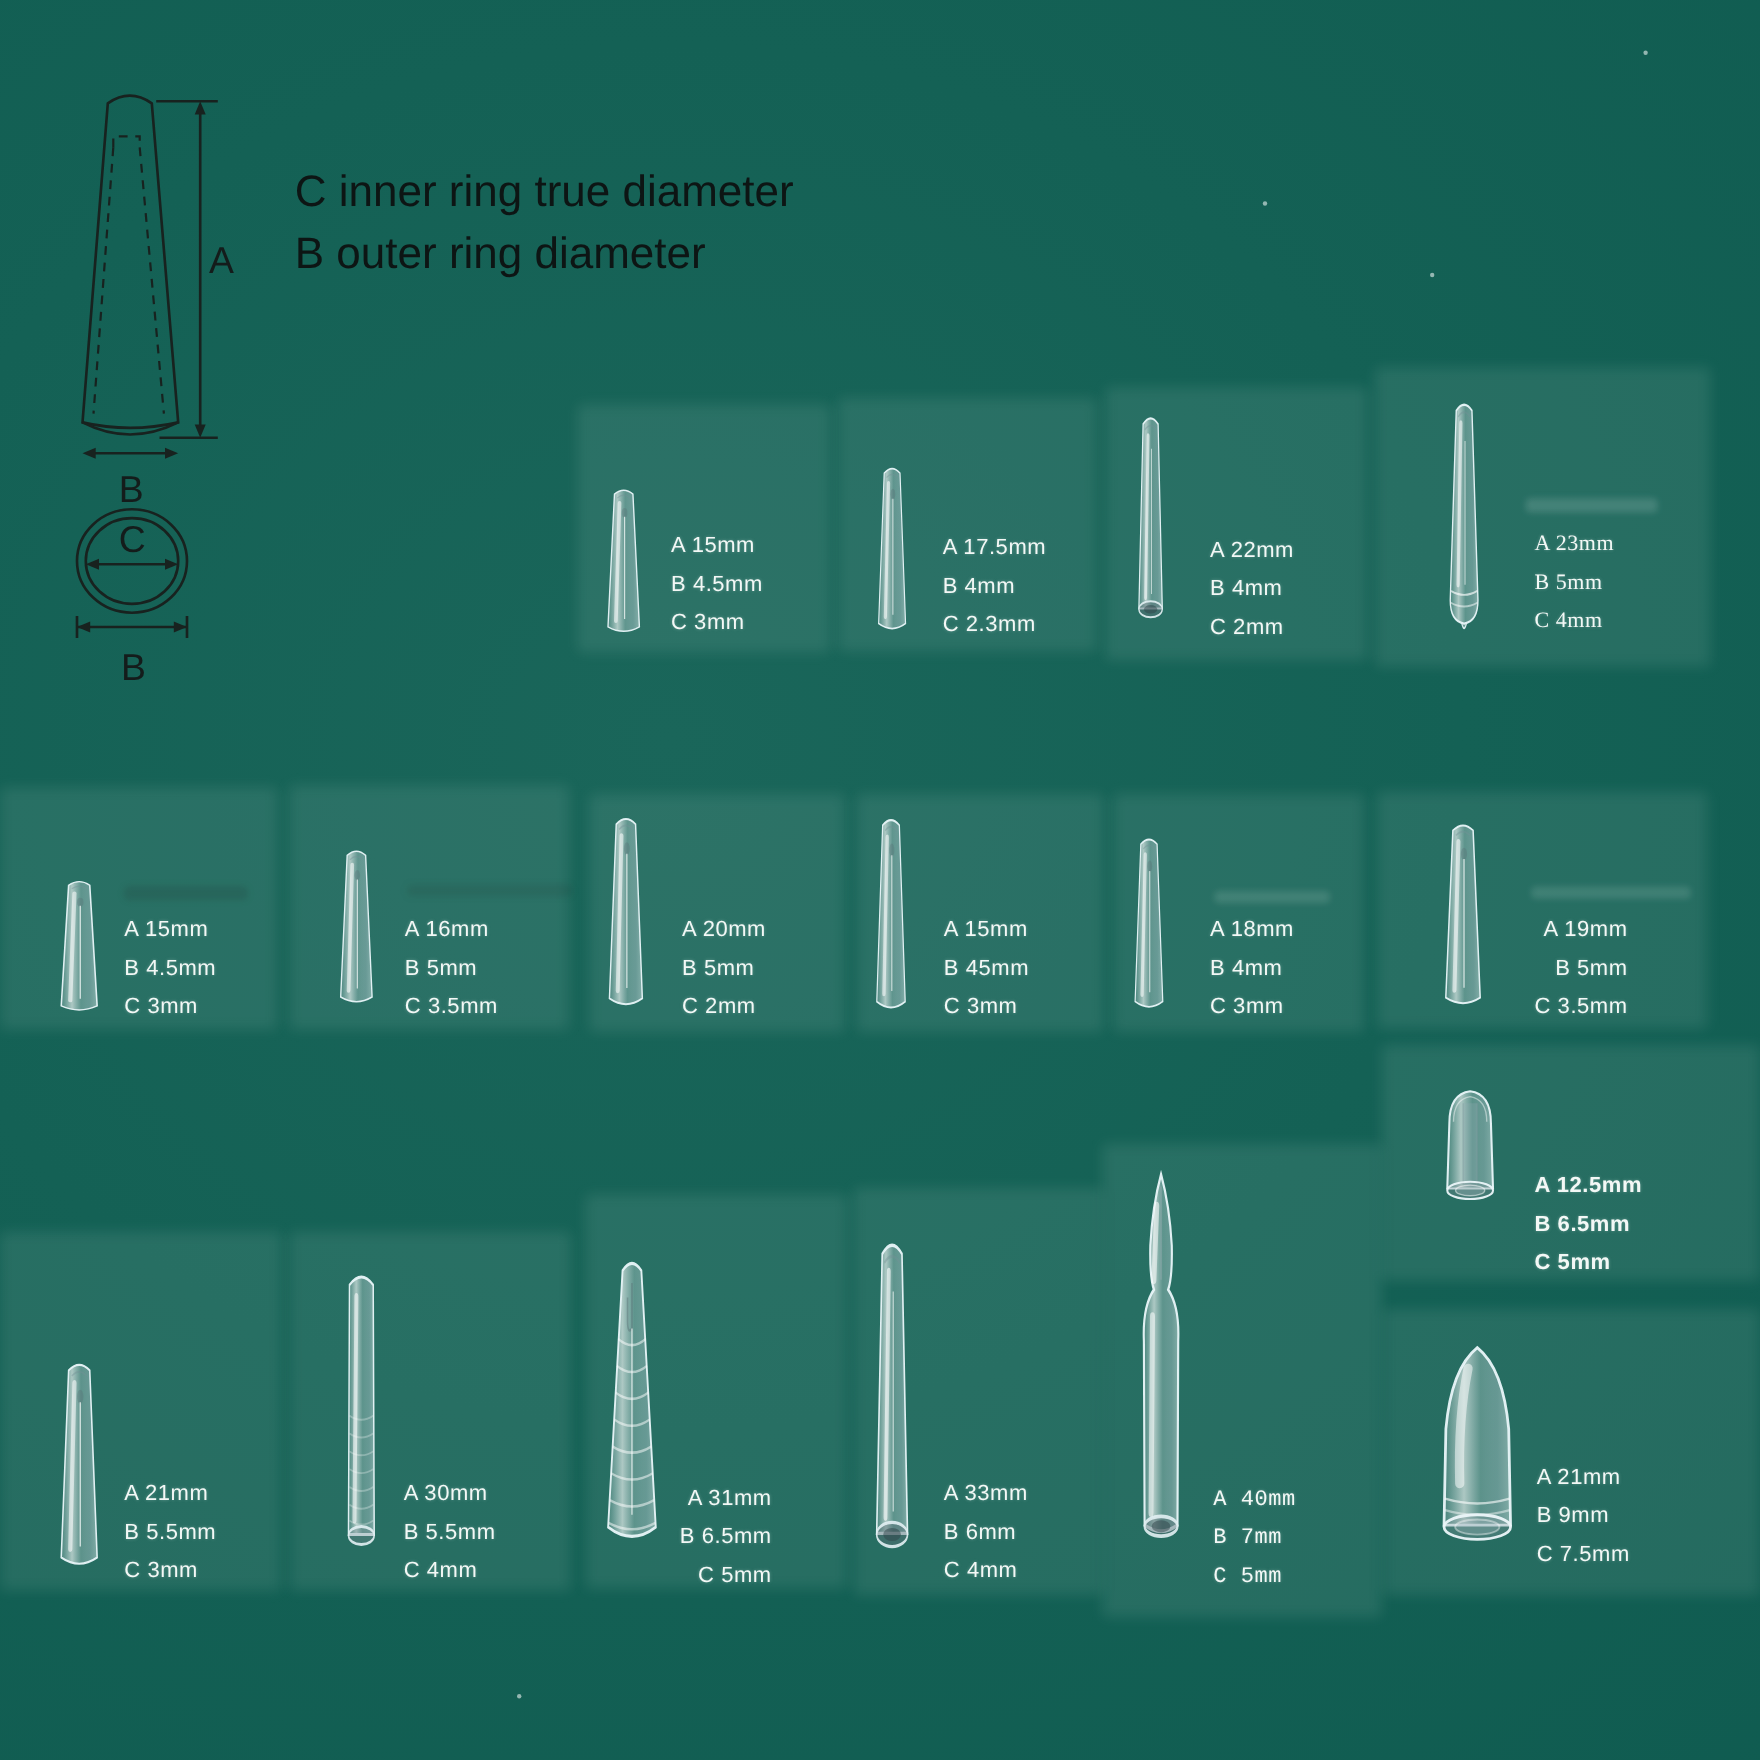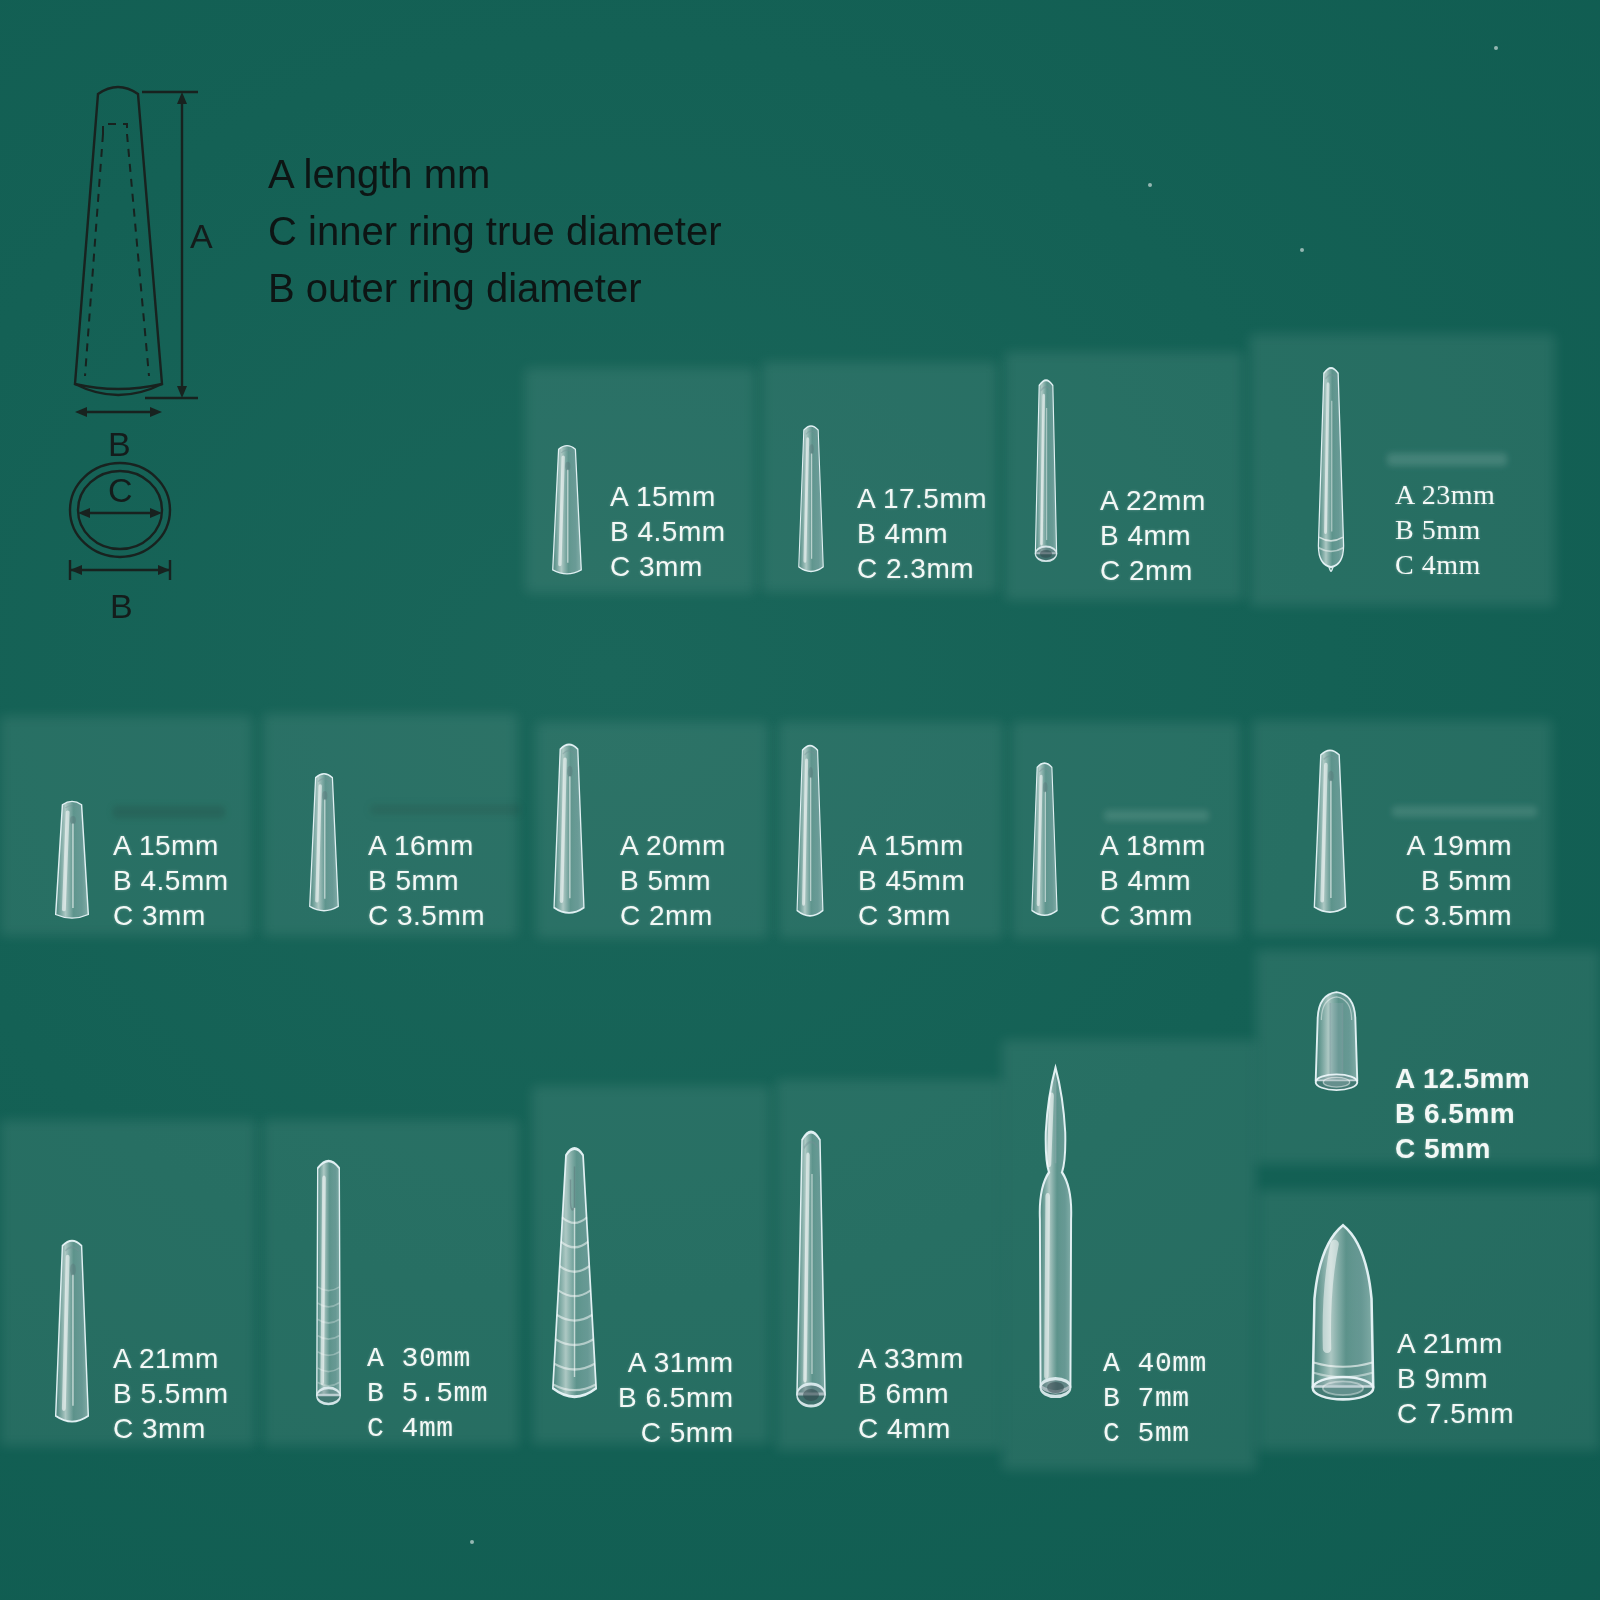--- a/index.html
+++ b/index.html
@@ -8,21 +8,21 @@
     background:radial-gradient(1600px 1400px at 38% 42%, #1a665a 0%, #146155 45%, #0f5b50 100%);
     font-family:"Liberation Sans","DejaVu Sans",sans-serif;
   }
   .patch{position:absolute;background:rgba(215,233,229,0.10);filter:blur(6px);border-radius:4px;}
   .smudge{position:absolute;filter:blur(3px);border-radius:4px;}
   .speck{position:absolute;width:4px;height:4px;border-radius:50%;background:rgba(255,255,255,0.55);}
   .item{position:absolute;}
   .tip{position:absolute;overflow:visible;}
   .specs{position:absolute;}
   .spec{
-    color:#f3f8f6;font-size:28px;line-height:35px;letter-spacing:0.5px;
+    color:#f3f8f6;font-size:20px;line-height:35px;letter-spacing:0.5px;
     text-shadow:0 0 3px rgba(220,240,235,0.35);white-space:nowrap;
   }
   #legend{position:absolute;left:268px;top:146px;}
   .legend-line{color:#0d1514;font-size:40px;line-height:57px;white-space:nowrap;}
   #diagram{position:absolute;left:50px;top:78px;}
   #defs-holder{position:absolute;width:0;height:0;overflow:hidden;}
 </style>
 </head>
 <body>
 
@@ -137,21 +137,20 @@
     </g>
     <g fill="#141c1b" font-family="Liberation Sans, sans-serif" font-size="34">
       <text x="140" y="170">A</text>
       <text x="58" y="378">B</text>
       <text x="58" y="424">C</text>
       <text x="60" y="540">B</text>
     </g>
   </svg>
 
   <div id="legend">
-    <div class="legend-line">A length mm</div>
     <div class="legend-line">C inner ring true diameter</div>
     <div class="legend-line">B outer ring diameter</div>
   </div>
 
   <div class="smudge" style="left:1387px;top:453px;width:120px;height:13px;background:rgba(222,238,234,0.16);"></div>
   <div class="smudge" style="left:113px;top:806px;width:112px;height:12px;background:rgba(10,40,38,0.22);"></div>
   <div class="smudge" style="left:370px;top:804px;width:150px;height:11px;background:rgba(16,48,44,0.18);"></div>
   <div class="smudge" style="left:1104px;top:810px;width:105px;height:11px;background:rgba(222,238,234,0.14);"></div>
   <div class="smudge" style="left:1392px;top:806px;width:145px;height:11px;background:rgba(222,238,234,0.14);"></div>
   <div class="speck" style="left:1494px;top:46px;"></div>
@@ -296,21 +295,21 @@
     <svg class="tip" viewBox="0 0 100 300" preserveAspectRatio="none" style="left:48px;top:117px;width:48px;height:189px;">
         <use href="#s-cone"></use>
       </svg>
     <div class="specs" style="left:113px;top:221px;">
       <div class="spec">A 21mm</div>
       <div class="spec">B 5.5mm</div>
       <div class="spec">C 3mm</div>
     </div>
   </div>
 
-  <div class="item" style="left:263px;top:1120px;width:256px;height:326px;font-family:Liberation Mono, monospace;">
+  <div class="item" style="left:263px;top:1120px;width:256px;height:326px;">
     <div class="patch" style="left:0;top:0;right:0;bottom:0;"></div>
     <svg class="tip" viewBox="0 0 100 300" preserveAspectRatio="none" style="left:43px;top:32px;width:45px;height:270px;">
         <use href="#s-cyl"></use>
       </svg>
     <div class="specs" style="left:104px;top:221px;">
       <div class="spec">A 30mm</div>
       <div class="spec">B 5.5mm</div>
       <div class="spec">C 4mm</div>
     </div>
   </div>

